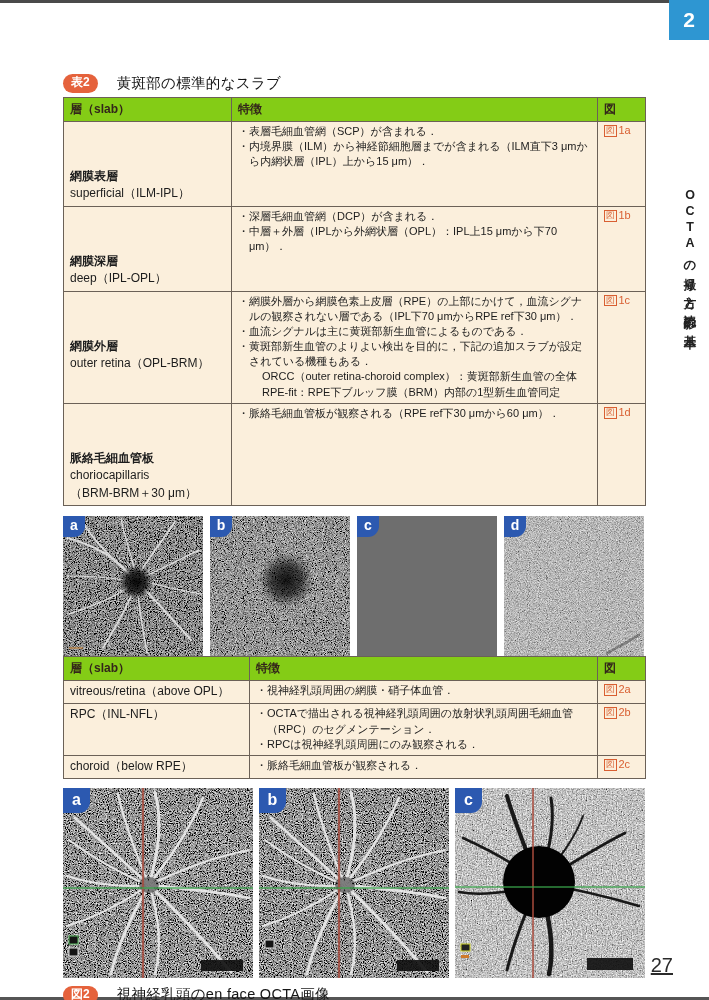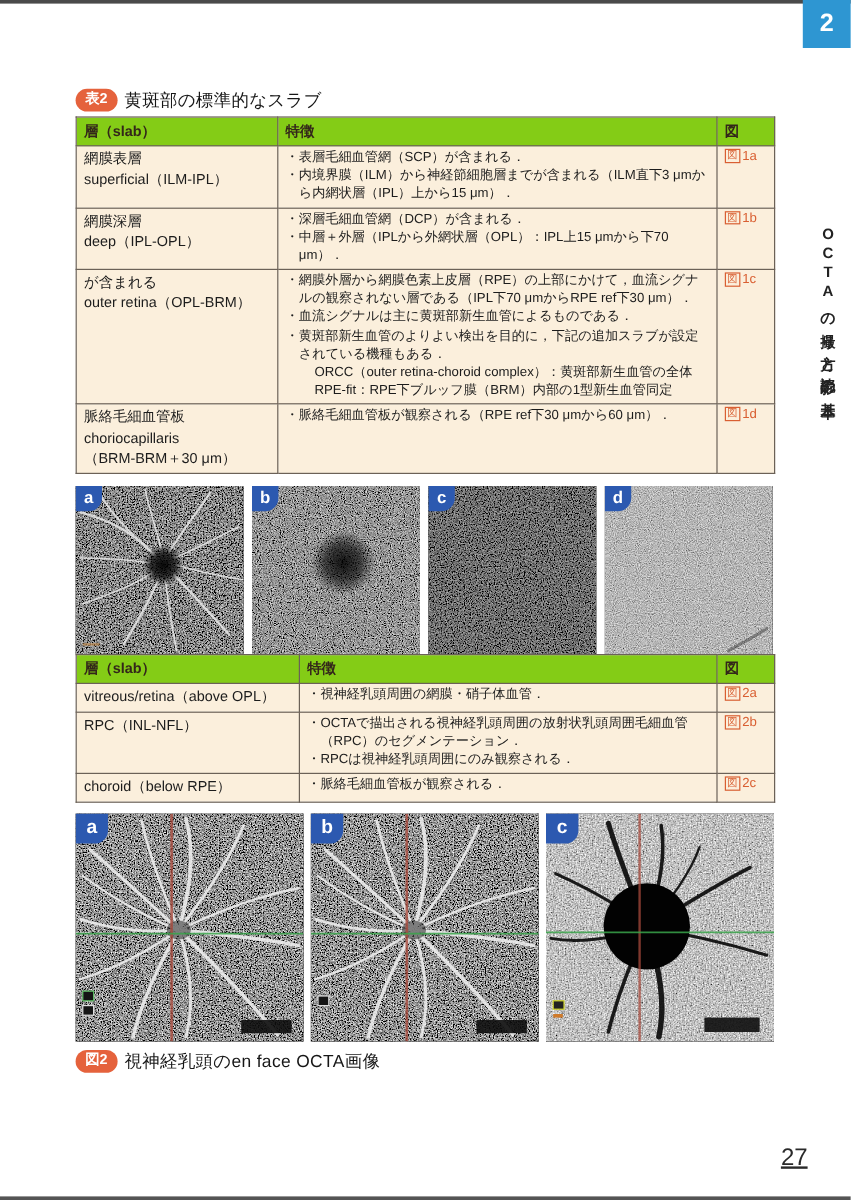--- a/index.html
+++ b/index.html
@@ -23,39 +23,39 @@
   .chapter-title {
     position:absolute; left:672px; top:188px; height:200px; width:26px;
     writing-mode:vertical-rl; text-orientation:upright;
     font-size:12.5px; font-weight:600; color:#222; letter-spacing:2px;
   }
   .page-number { position:absolute; right:36px; top:954px; font-size:20px; color:#2a2a2a;text-decoration:underline; }
 
   
   .content { position:absolute; left:63px; top:74px; width:582px; }
 
-  .titlebar { display:flex; align-items:flex-end; gap:6px; margin-bottom:4px; }
+  .titlebar { display:flex; align-items:flex-end; gap:19px; margin-bottom:4px; }
   .pill {
     background:#E5623C; color:#fff; border-radius:10px;
     padding:1px 8px 2px; font-size:12px; font-weight:bold; line-height:1.3;
     flex:0 0 auto;
   }
   .section-title { font-size:14.5px; font-weight:normal; color:#161616; letter-spacing:.3px; }
 
   
   table.slab { border-collapse:collapse; width:582px; table-layout:fixed; }
   table.slab th, table.slab td {
     border:1px solid #6b6157; vertical-align:top; text-align:left;
     background:#FBEFDC; padding:2px 6px 3px;
   }
   table.slab th {
     background:#84cc16; color:#33261a; font-size:12px; font-weight:bold; padding:3px 6px;
   }
   td.col-layer { font-size:12px; line-height:1.45; }
-  td.col-layer .bold { font-weight:normal; }
+  td.col-layer .bold { font-weight:bold;margin-top:44px; }
   td.col-feat { font-size:11px; line-height:1.38;margin-left:18px; }
   .feat { text-indent:-11px; padding-left:11px; }
   .feat.indent { text-indent:0; padding-left:24px; }
   td.col-fig { font-size:11px; }
   .figref { color:#D95F32; white-space:nowrap; }
   .figref-icon {
     display:inline-block; border:1px solid #D95F32; font-size:8.5px; line-height:1.15;
     padding:0 1px; margin-right:2px; vertical-align:1px;
   }
 
@@ -205,21 +205,21 @@
             <div>deep（IPL-OPL）</div>
           </td>
           <td class="col-feat">
             <div class="feat">・深層毛細血管網（DCP）が含まれる．</div>
             <div class="feat">・中層＋外層（IPLから外網状層（OPL）：IPL上15 μmから下70 μm）．</div>
           </td>
           <td class="col-fig"><span class="figref"><span class="figref-icon">図</span>1b</span></td>
         </tr>
         <tr>
           <td class="col-layer">
-            <div class="bold">が含まれる</div>
+            <div class="bold">網膜外層</div>
             <div>outer retina（OPL-BRM）</div>
           </td>
           <td class="col-feat">
             <div class="feat">・網膜外層から網膜色素上皮層（RPE）の上部にかけて，血流シグナルの観察されない層である（IPL下70 μmからRPE ref下30 μm）．</div>
             <div class="feat">・血流シグナルは主に黄斑部新生血管によるものである．</div>
             <div class="feat">・黄斑部新生血管のよりよい検出を目的に，下記の追加スラブが設定されている機種もある．</div>
             <div class="feat indent">ORCC（outer retina-choroid complex）：黄斑部新生血管の全体</div>
             <div class="feat indent">RPE-fit：RPE下ブルッフ膜（BRM）内部の1型新生血管同定</div>
           </td>
           <td class="col-fig"><span class="figref"><span class="figref-icon">図</span>1c</span></td>

